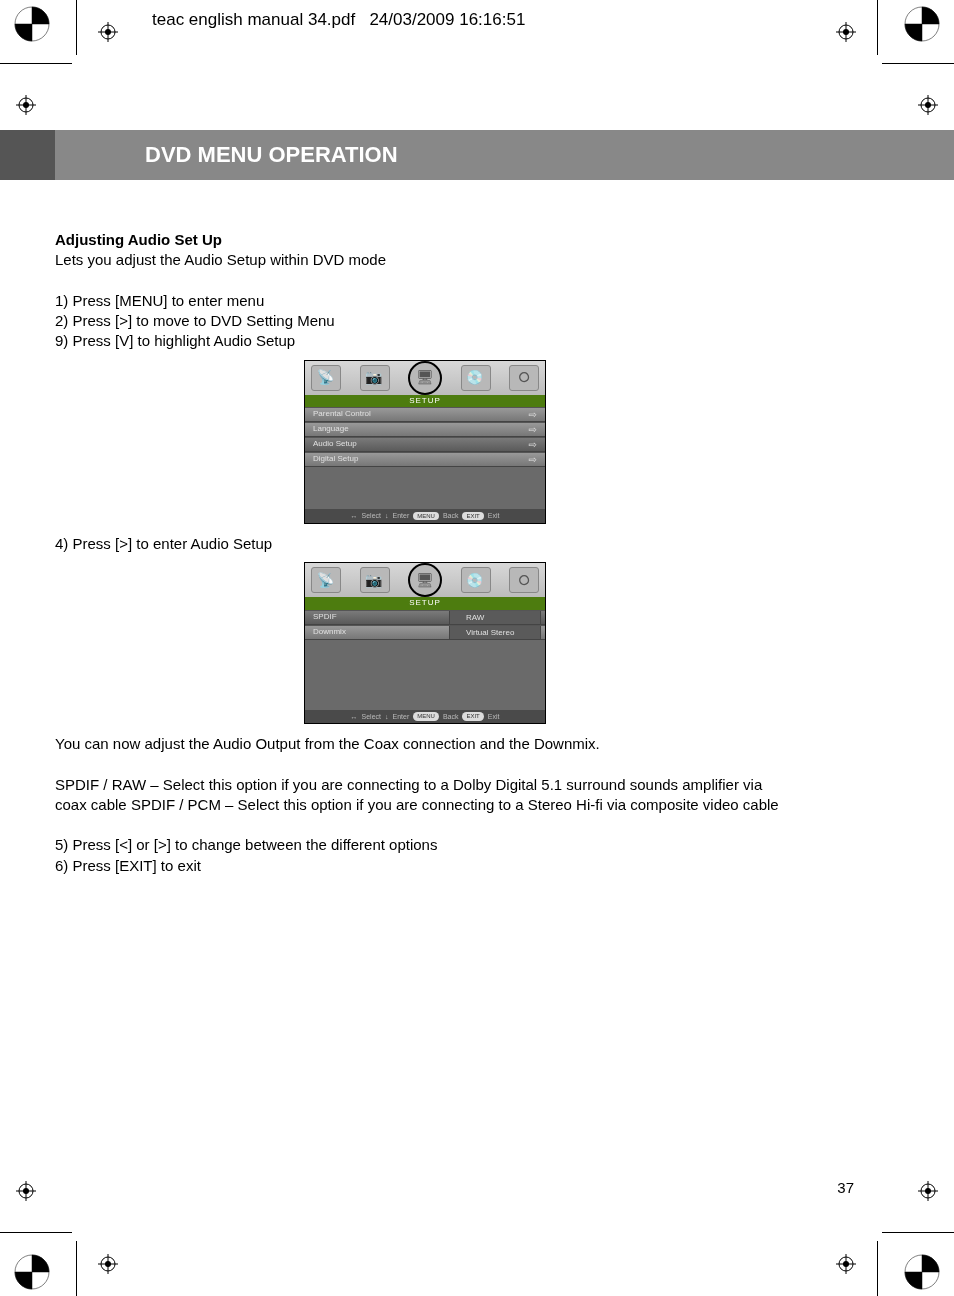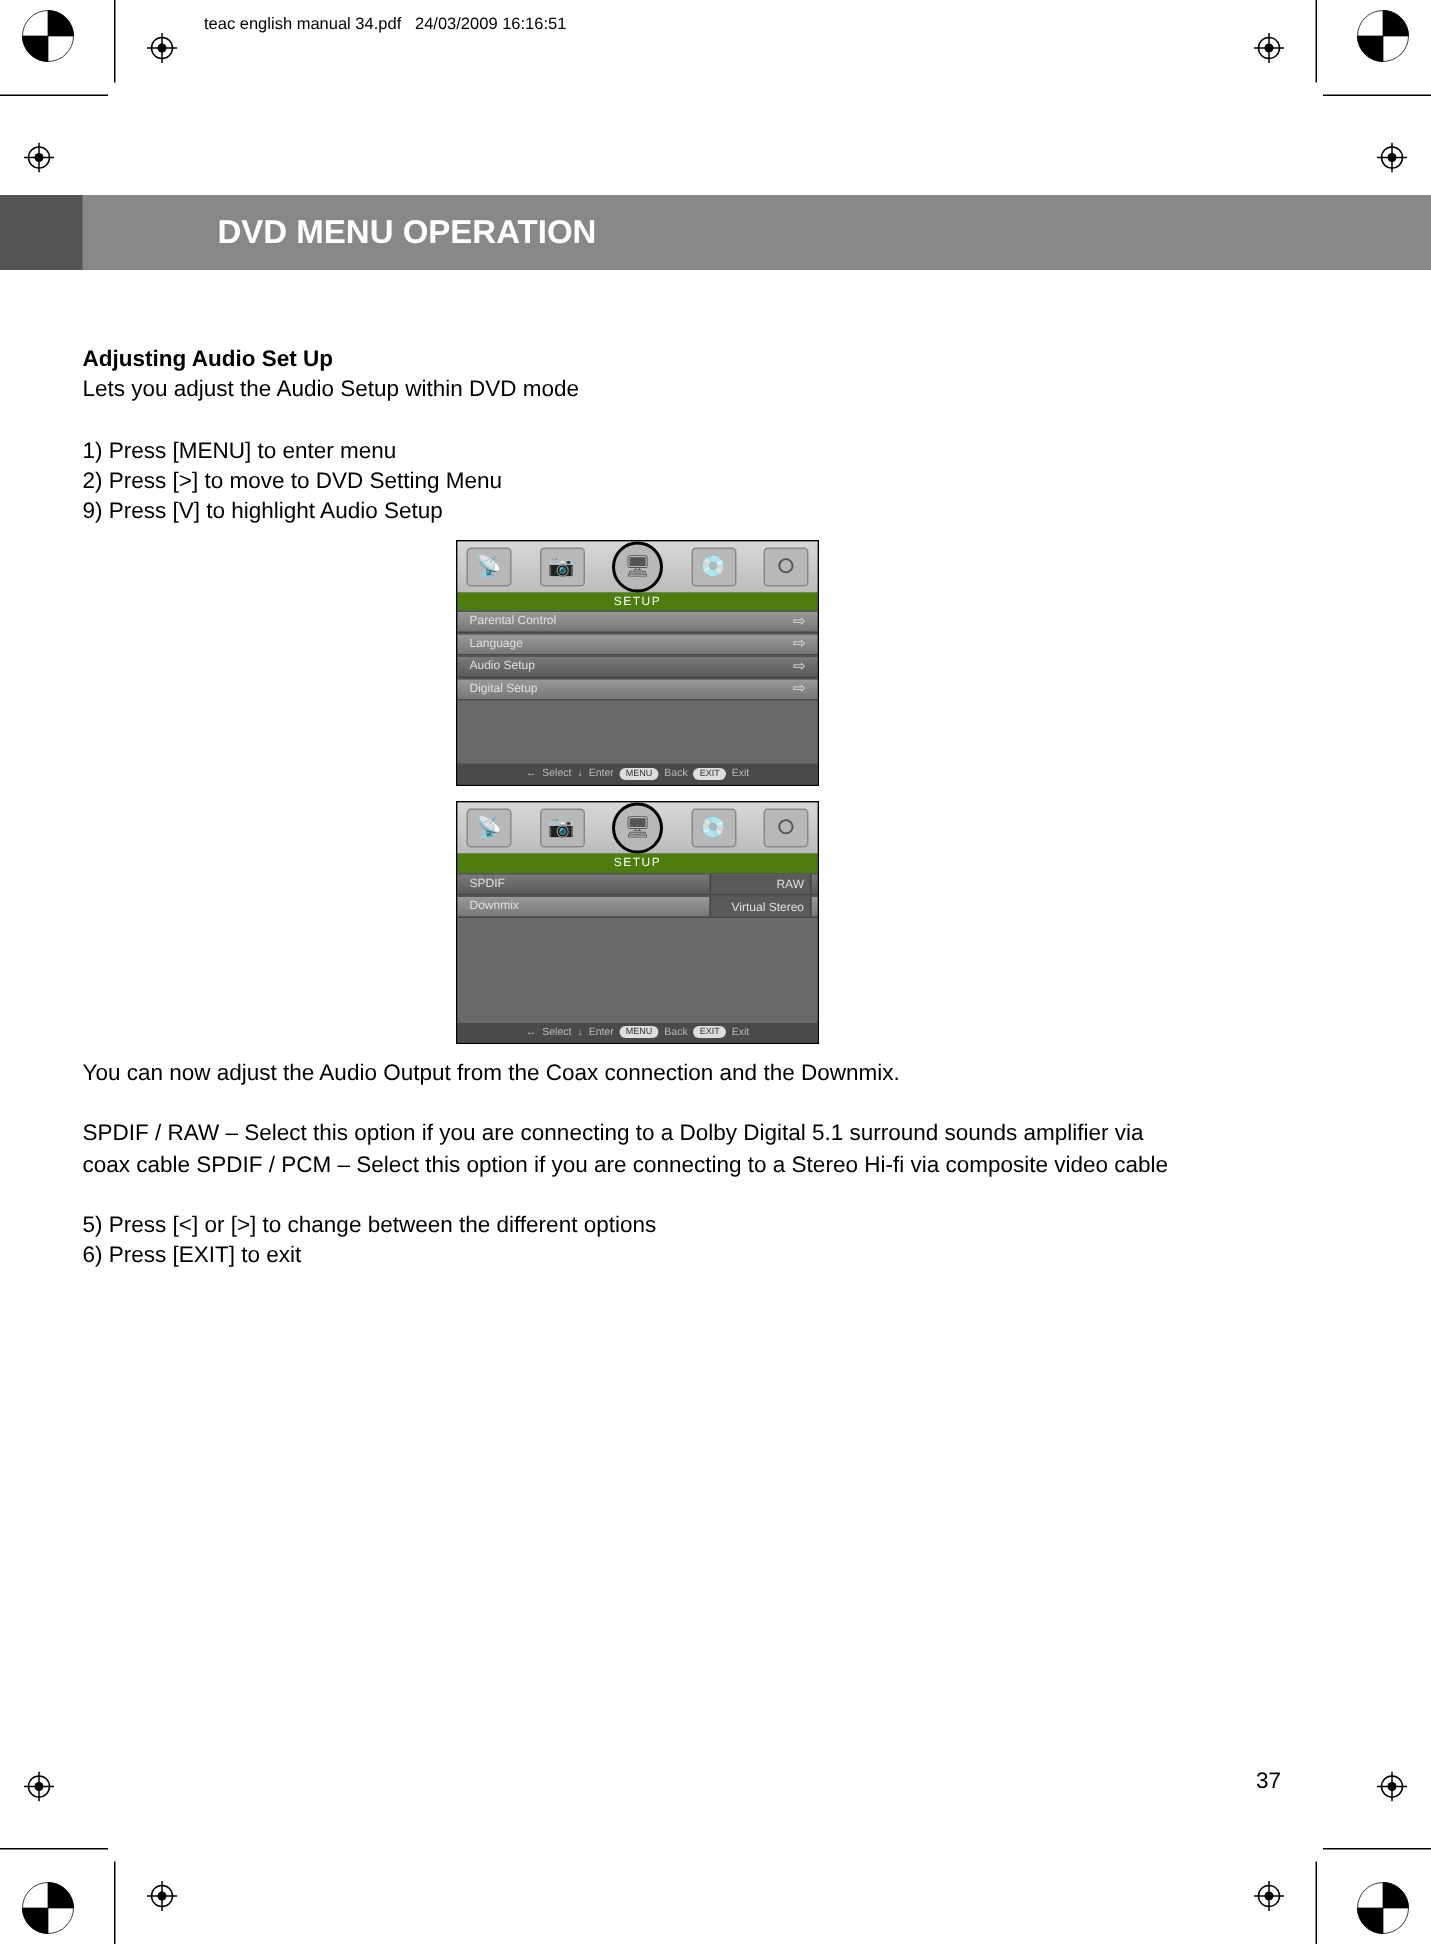--- a/index.html
+++ b/index.html
@@ -33,22 +33,22 @@
     background: #000;
   }
   .crop-line-v {
     position: absolute;
     width: 1px;
     background: #000;
   }
   .header-info {
     position: absolute;
     top: 10px;
-    left: 136px;
-    font-size: 11px;
+    left: 152px;
+    font-size: 17px;
     color: #000;
   }
   .page-content {
     position: absolute;
     top: 130px;
     left: 55px;
     width: 844px;
   }
   .title-bar {
     background: #888;
@@ -120,25 +120,25 @@
     padding: 1px 8px;
     font-size: 8px;
     color: #e0e0e0;
     height: 11px;
     gap: 16px;
   }
   .ui-row.sel { background: linear-gradient(#7a7a7a, #5a5a5a); }
   .ui-arrow { font-size: 10px; }
   .ui-row.value .val {
     background: #5a5a5a;
-    padding: 0 4px;
+    padding: 0 16px;
     border-left: 1px solid #444;
     border-right: 1px solid #444;
     min-width: 58px;
-    text-align: right;
+    text-align: left;
     margin-right: -4px;
     height: 13px;
     line-height: 13px;
   }
   .ui-spacer { height: 42px; background: #6a6a6a; }
   .ui-spacer.tall { height: 70px; }
   .ui-footer {
     background: #4a4a4a;
     display: flex;
     align-items: center;
@@ -326,20 +326,21 @@
           <span>Select</span>
         <span>↓</span>
           <span>Enter</span>
         <span class="ui-pill">MENU</span>
           <span>Back</span>
         <span class="ui-pill">EXIT</span>
           <span>Exit</span>
       </div>
     </div>
 
+    <div>4) Press [&gt;] to enter Audio Setup</div>
 
     
     <div class="ui-screenshot">
       <div class="ui-icons">
         <div class="ui-icon">📡</div>
         <div class="ui-icon">📷</div>
         <div class="ui-icon highlight">🖥</div>
         <div class="ui-icon">💿</div>
         <div class="ui-icon">⭘</div>
       </div>

